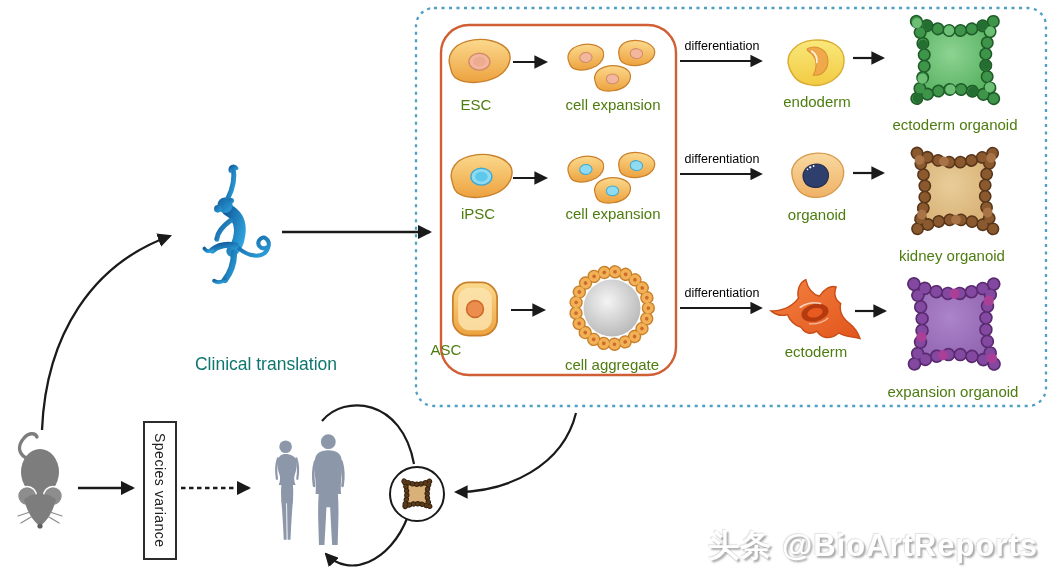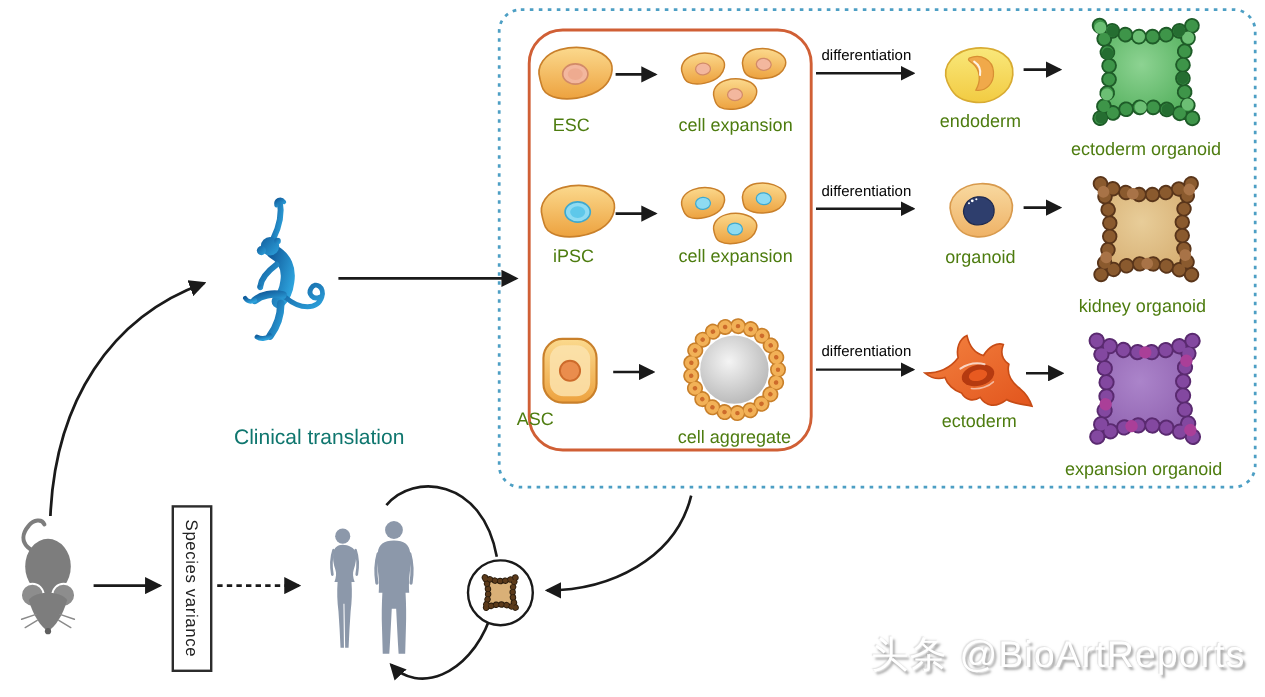--- a/index.html
+++ b/index.html
@@ -6,21 +6,21 @@
   #stage{position:relative;width:1054px;height:581px;background:#ffffff;overflow:hidden;
          font-family:"Liberation Sans","DejaVu Sans",sans-serif;color:#3a3a3a;}
   .abs{position:absolute;}
   .lbl{position:absolute;text-align:center;font-size:15px;color:#4d7c0f;white-space:nowrap;}
   .diff-lbl{position:absolute;text-align:center;font-size:12.5px;color:#000000;white-space:nowrap;}
   .paradigm{position:absolute;left:168px;top:318px;width:196px;text-align:center;
             font-size:17.5px;line-height:22px;color:#0f766e;margin-top:35px;}
   .sv-box{position:absolute;left:143px;top:421px;width:30px;height:135px;border:2px solid #2c2c2c;
           background:#fff;display:flex;align-items:center;justify-content:center;}
   .sv-text{writing-mode:vertical-rl;font-size:14px;color:#222;letter-spacing:.5px;white-space:nowrap;}
-  .watermark{position:absolute;right:16px;bottom:14px;font-size:31px;font-weight:400;letter-spacing:1px;
+  .watermark{position:absolute;right:16px;bottom:14px;font-size:31px;font-weight:700;letter-spacing:1px;
              color:#ffffff;text-shadow:2px 2px 2px rgba(125,125,125,.65),-1px -1px 1px rgba(170,170,170,.35);}
   .capsule{position:absolute;left:389px;top:466px;width:52px;height:52px;border:2.2px solid #1a1a1a;
            border-radius:50%;background:#fff;display:flex;align-items:center;justify-content:center;}
   svg{display:block;}
 </style>
 </head>
 <body>
 
 <div id="stage">
 

